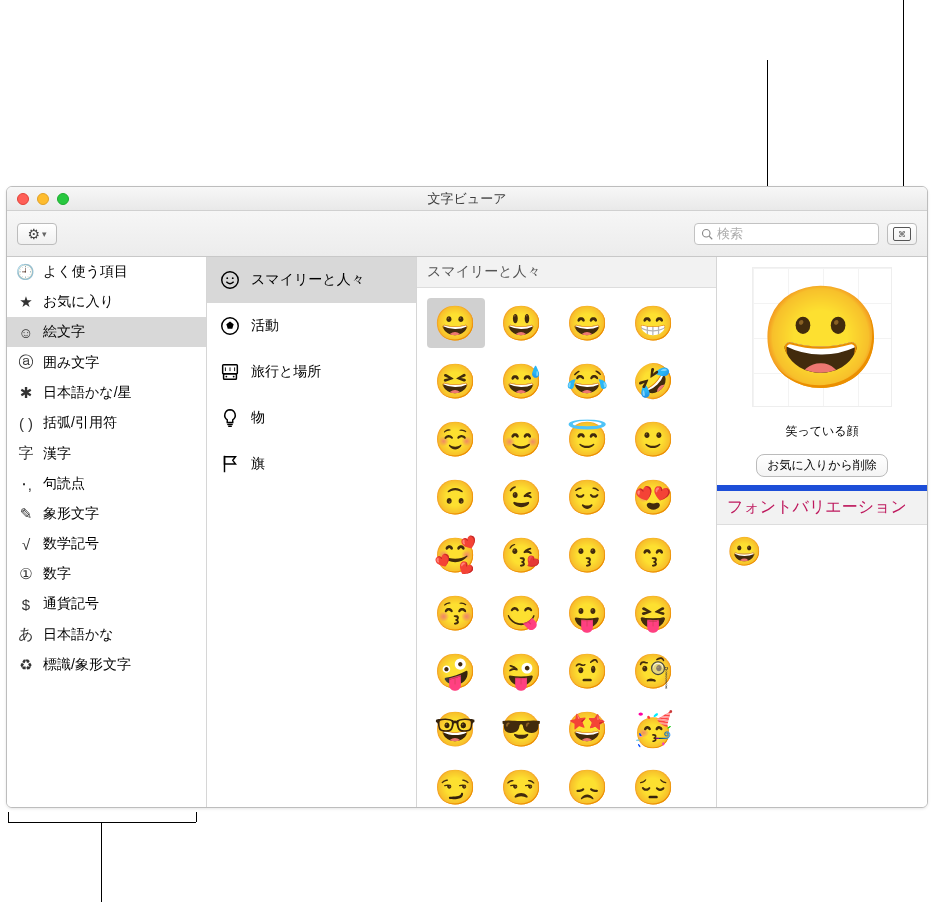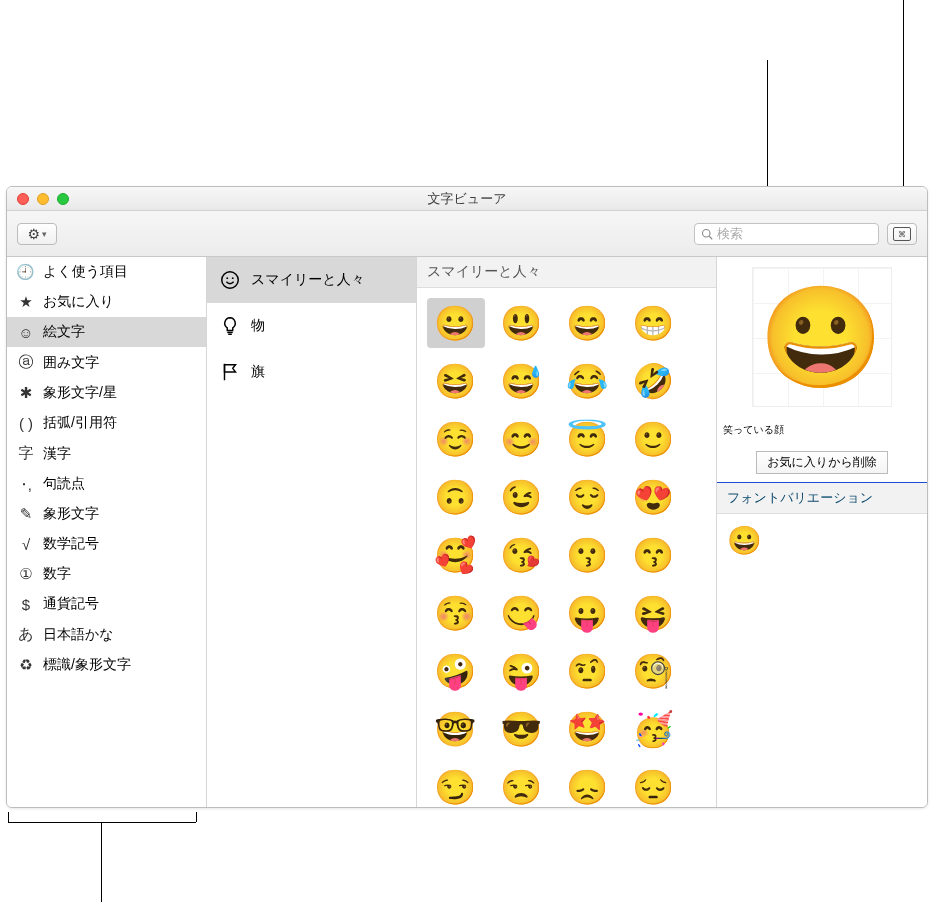--- a/index.html
+++ b/index.html
@@ -77,26 +77,26 @@
 .emoji-cell.selected { background: #d0d0d0; }
 
 .detail { width: 210px; background: #fff; display: flex; flex-direction: column; }
 .preview-box { height: 160px; display: flex; align-items: center; justify-content: center; position: relative; }
 .preview-grid {
   position: absolute; width: 140px; height: 140px; border: 1px solid #eee;
   background-image: linear-gradient(#f3f3f3 1px, transparent 1px), linear-gradient(90deg, #f3f3f3 1px, transparent 1px);
   background-size: 35px 35px;
 }
 .preview-emoji { font-size: 100px; z-index: 1; }
-.char-name { font-size: 10px; padding: 6px; }
+.char-name { text-align: center; font-size: 12px; padding: 6px; }
 .fav-btn {
-  margin: 8px auto; font-size: 12px; padding: 2px 10px; border: 1px solid #bbb; border-radius: 0;
+  margin: 8px auto; font-size: 12px; padding: 2px 10px; border: 1px solid #bbb; border-radius: 8px;
   background: linear-gradient(#fff,#f4f4f4); cursor: default; display: block;
 }
-.variation-header { padding: 6px 10px; font-size: 13px; color: #0c4a6e; background: #f2f2f2; border-top: 1px solid #1d4ed8; border-bottom: 1px solid #ddd; }
+.variation-header { padding: 6px 10px; font-size: 16px; color: #be185d; background: #f2f2f2; border-top: 6px solid #1d4ed8; border-bottom: 1px solid #ddd; }
 .variation-body { padding: 10px; }
 .variation-emoji { font-size: 28px; }
 
 svg { flex-shrink: 0; }
 </style>
 </head>
 <body>
 
 <div class="canvas">
   <div class="callout-line cl1"></div>
@@ -151,21 +151,21 @@
           <div class="side-item selected">
             <span class="side-icon">☺</span>
             <span>絵文字</span>
           </div>
           <div class="side-item">
             <span class="side-icon">ⓐ</span>
             <span>囲み文字</span>
           </div>
           <div class="side-item">
             <span class="side-icon">✱</span>
-            <span>象形文字/星</span>
+            <span>日本語かな/星</span>
           </div>
           <div class="side-item">
             <span class="side-icon">( )</span>
             <span>括弧/引用符</span>
           </div>
           <div class="side-item">
             <span class="side-icon">字</span>
             <span>漢字</span>
           </div>
           <div class="side-item">
@@ -201,20 +201,43 @@
           <div class="sub-item selected">
             <span class="sub-icon">
               <svg width="22" height="22" viewBox="0 0 24 24">
                 <circle cx="12" cy="12" r="9" fill="none" stroke="#000" stroke-width="1.6"></circle>
                 <circle cx="9" cy="10" r="1" fill="#000"></circle>
                 <circle cx="15" cy="10" r="1" fill="#000"></circle>
                 <path d="M8 14 Q12 18 16 14" fill="none" stroke="#000" stroke-width="1.6"></path>
               </svg>
             </span>
             <span>スマイリーと人々</span>
+          </div>
+          <div class="sub-item">
+            <span class="sub-icon">
+              <svg width="22" height="22" viewBox="0 0 24 24">
+                <circle cx="12" cy="12" r="9" fill="none" stroke="#000" stroke-width="1.6"></circle>
+                <polygon points="12,7 16,10 14.5,15 9.5,15 8,10" fill="#000"></polygon>
+              </svg>
+            </span>
+            <span>活動</span>
+          </div>
+          <div class="sub-item">
+            <span class="sub-icon">
+              <svg width="22" height="22" viewBox="0 0 24 24">
+                <rect x="4" y="4" width="16" height="10" rx="1" fill="none" stroke="#000" stroke-width="1.6"></rect>
+                <rect x="5" y="14" width="14" height="6" rx="1" fill="none" stroke="#000" stroke-width="1.6"></rect>
+                <circle cx="8" cy="17" r="1" fill="#000"></circle>
+                <circle cx="16" cy="17" r="1" fill="#000"></circle>
+                <line x1="7" y1="7" x2="7" y2="11" stroke="#000" stroke-width="1"></line>
+                <line x1="12" y1="7" x2="12" y2="11" stroke="#000" stroke-width="1"></line>
+                <line x1="17" y1="7" x2="17" y2="11" stroke="#000" stroke-width="1"></line>
+              </svg>
+            </span>
+            <span>旅行と場所</span>
           </div>
           <div class="sub-item">
             <span class="sub-icon">
               <svg width="22" height="22" viewBox="0 0 24 24">
                 <path d="M12 3 A6 6 0 0 1 15 14 L15 17 L9 17 L9 14 A6 6 0 0 1 12 3 Z" fill="none" stroke="#000" stroke-width="1.6"></path>
                 <line x1="9" y1="19" x2="15" y2="19" stroke="#000" stroke-width="1.6"></line>
                 <line x1="10" y1="21" x2="14" y2="21" stroke="#000" stroke-width="1.6"></line>
               </svg>
             </span>
             <span>物</span>

